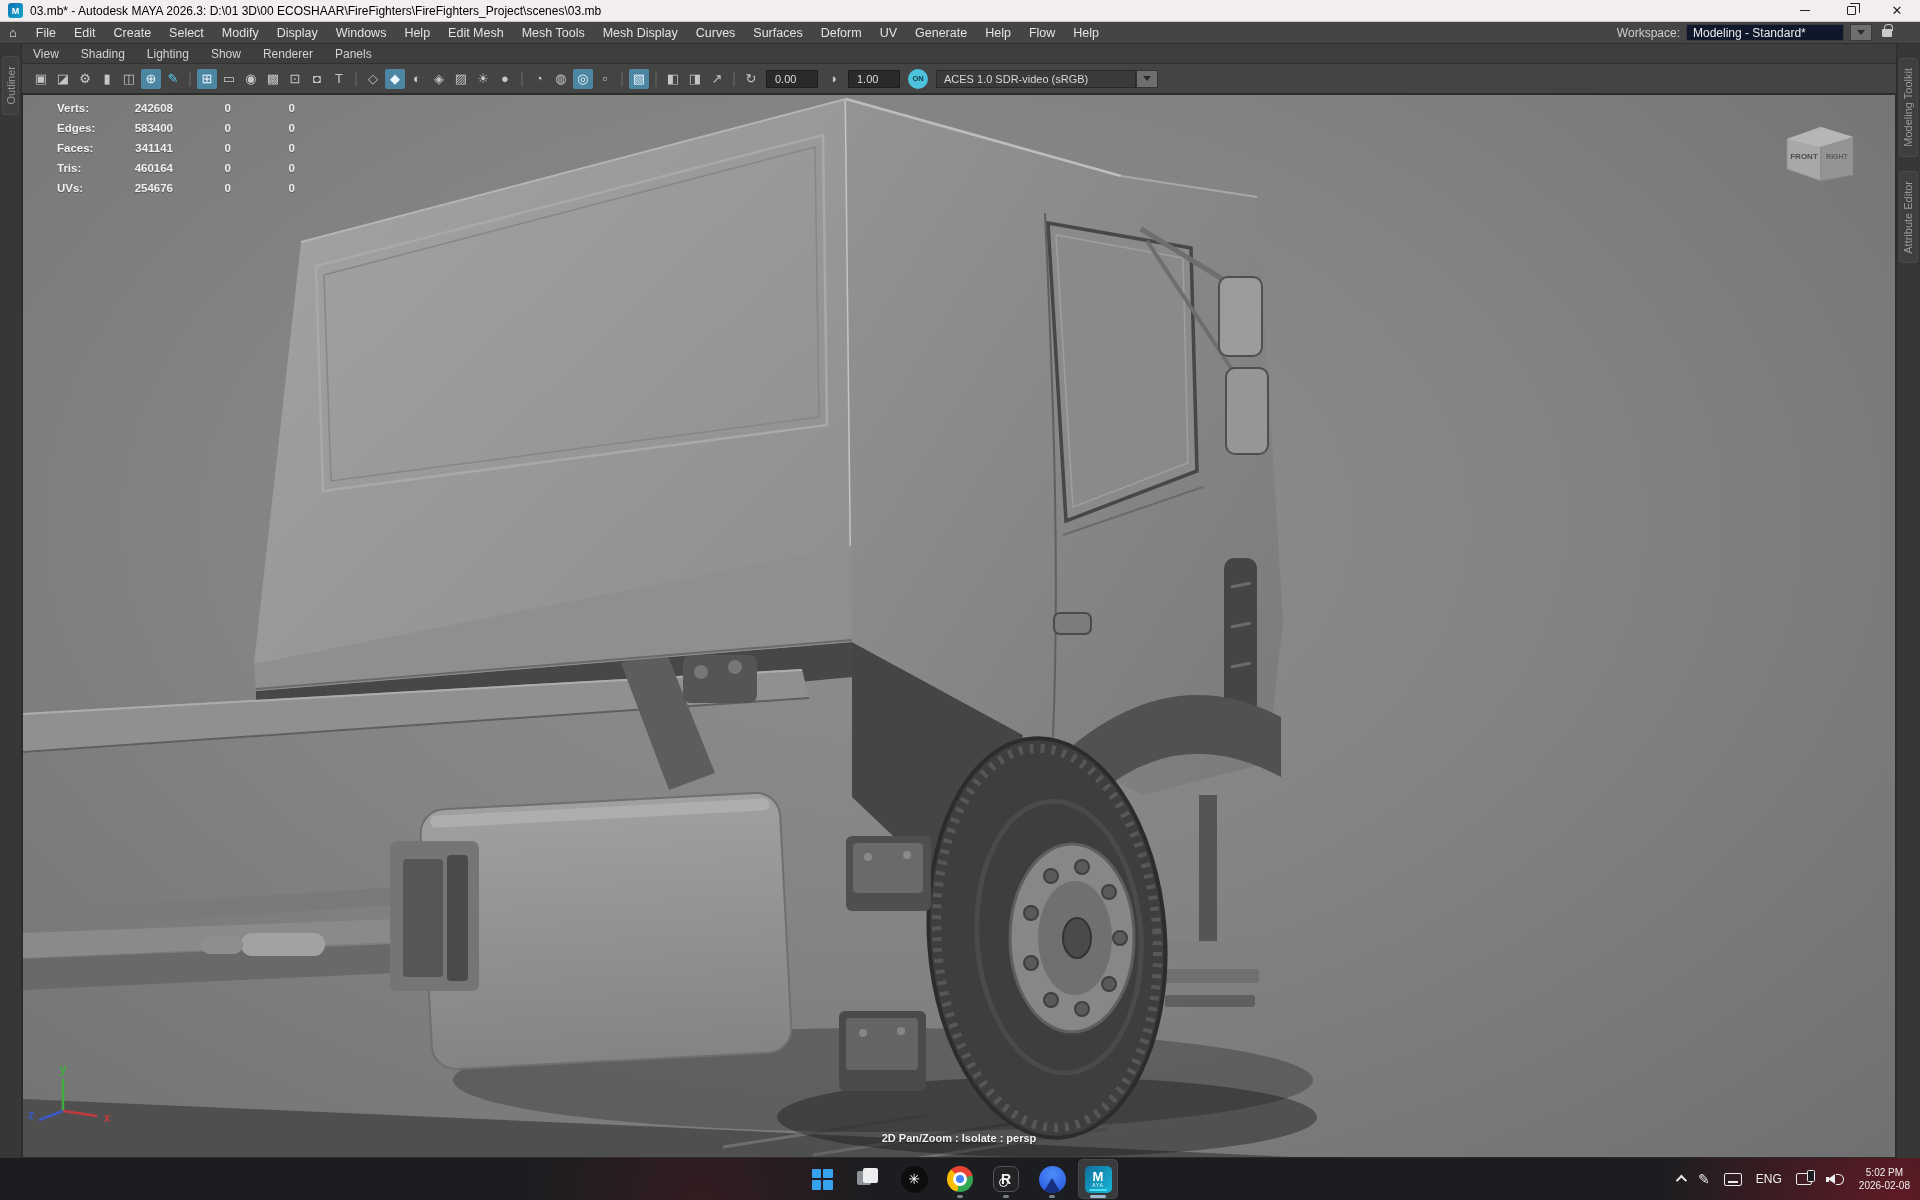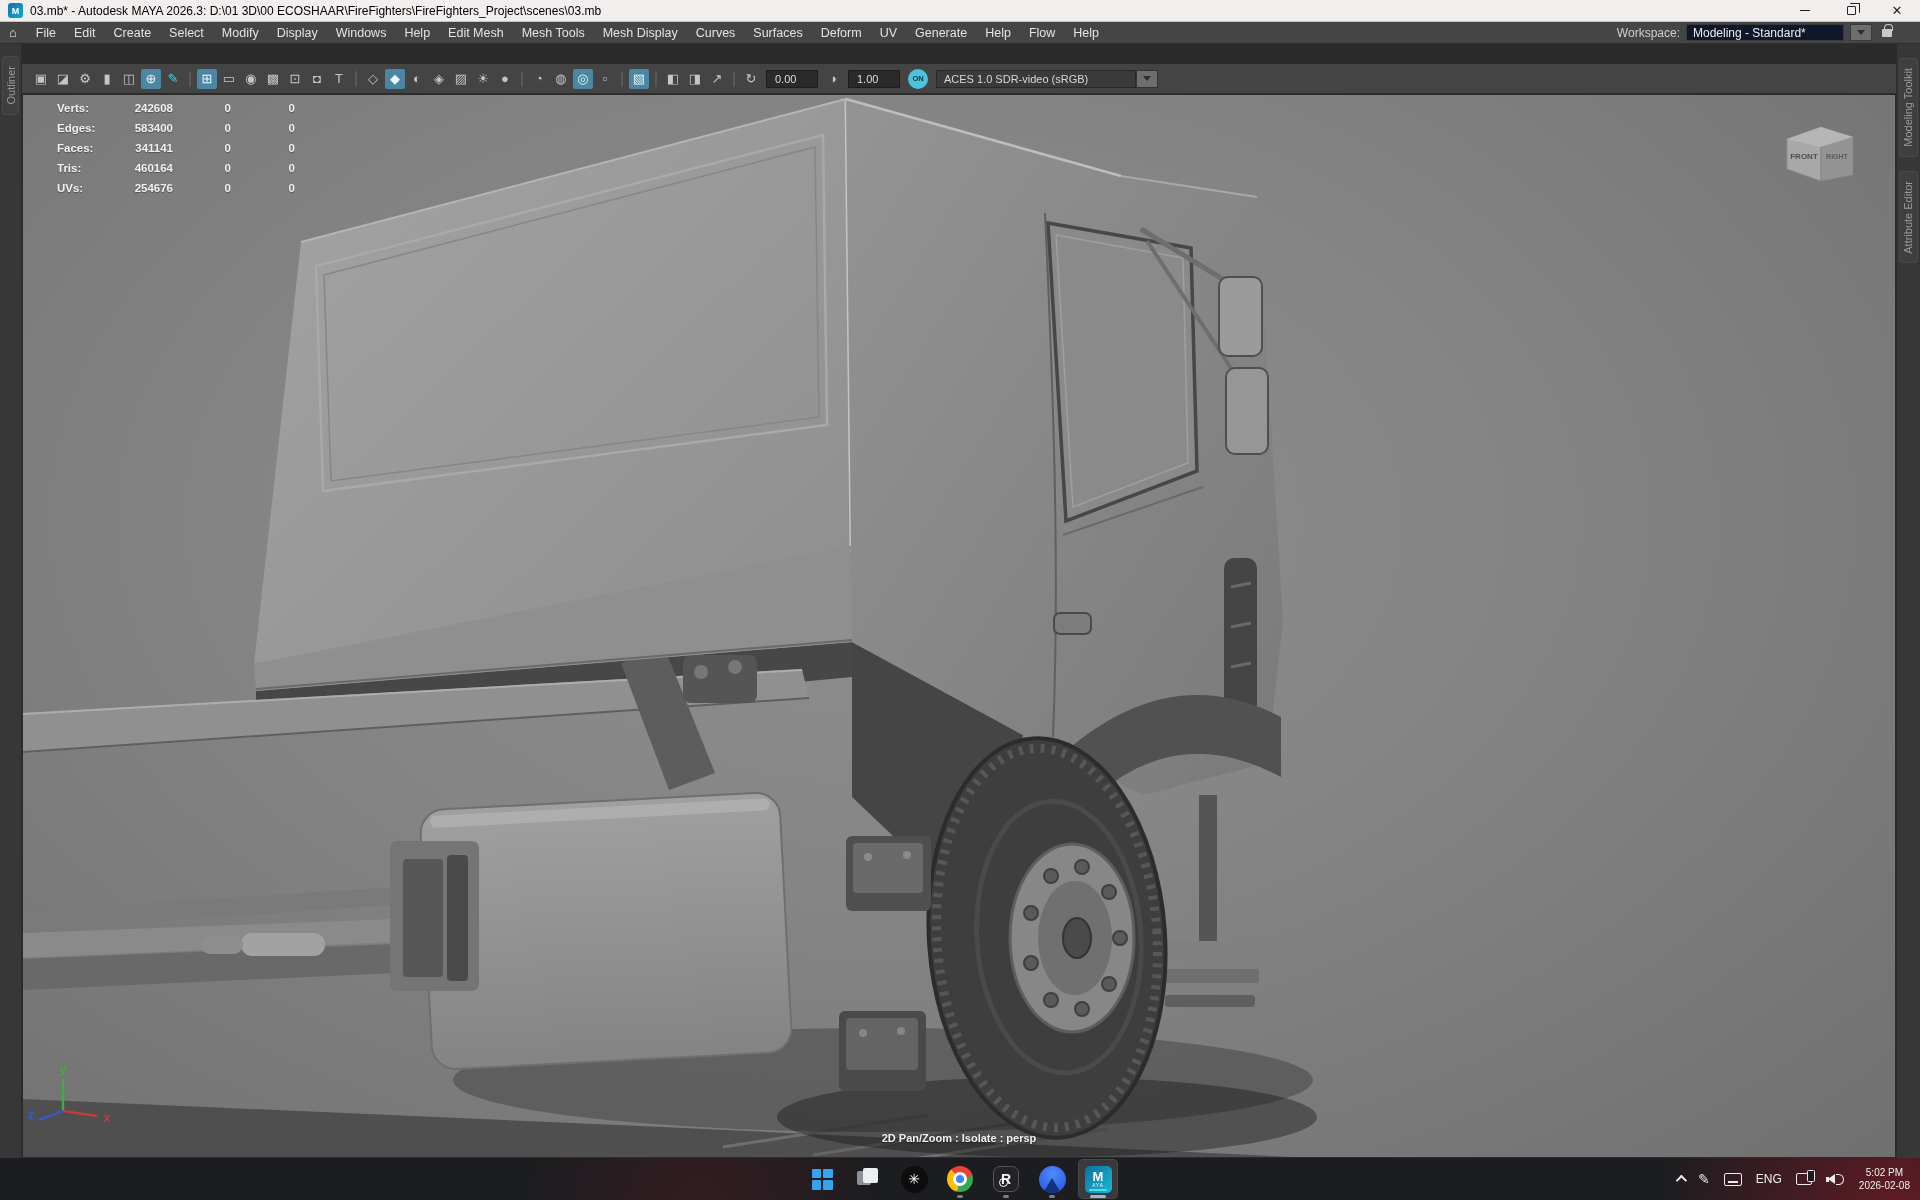--- a/index.html
+++ b/index.html
@@ -196,20 +196,29 @@
   </div>
 
   <div class="side-strip left">
     <span class="vtab">Outliner</span>
   </div>
   <div class="side-strip right">
     <span class="vtab">Modeling Toolkit</span>
     <span class="vtab">Attribute Editor</span>
   </div>
 
+  <div class="panelmenu">
+
+  <span class="pmenu-item">View</span>
+      <span class="pmenu-item">Shading</span>
+      <span class="pmenu-item">Lighting</span>
+      <span class="pmenu-item">Show</span>
+      <span class="pmenu-item">Renderer</span>
+      <span class="pmenu-item">Panels</span>
+    </div>
 
   <div class="ptoolbar">
     <div style="display:flex;align-items:center;">
 
     <span class="ticon" data-state="off">▣</span>
         <span class="ticon" data-state="off">◪</span>
         <span class="ticon" data-state="off">⚙</span>
         <span class="ticon" data-state="off">▮</span>
         <span class="ticon" data-state="off">◫</span>
         <span class="ticon" data-state="on">⊕</span>

